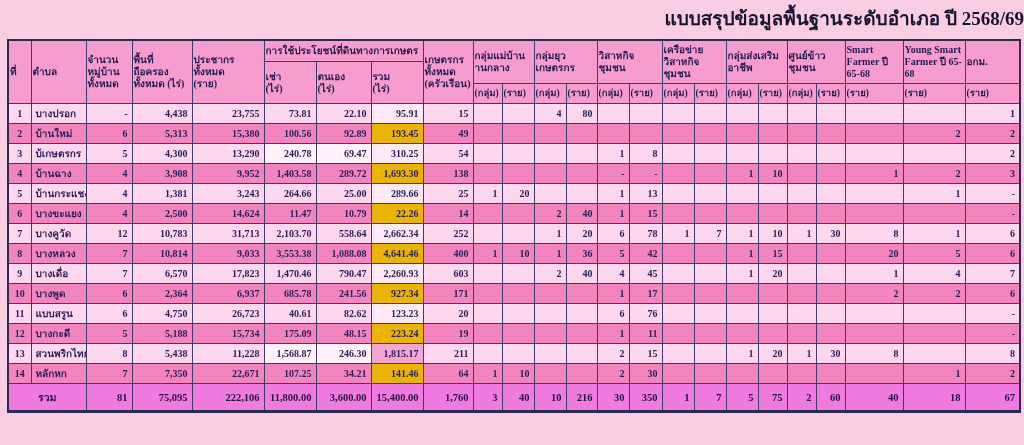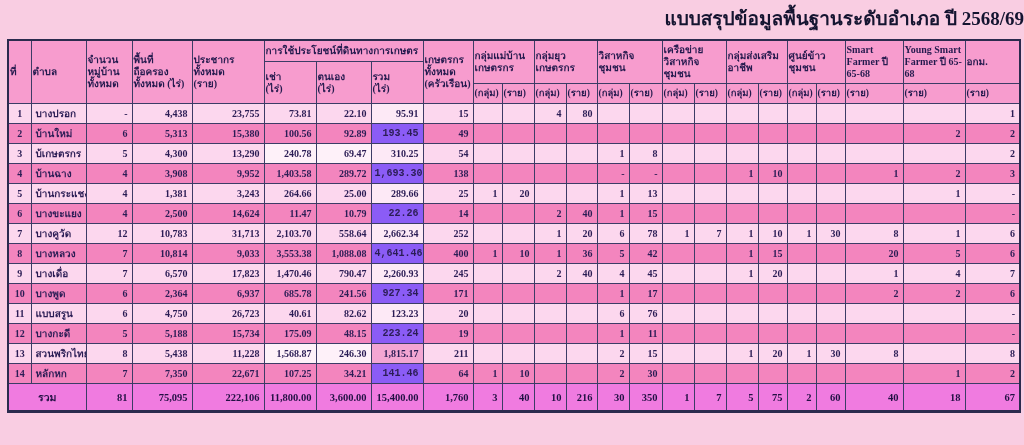--- a/index.html
+++ b/index.html
@@ -48,21 +48,21 @@
   thead th.unit { font-size:9.5px; }
   tbody td {
     font-size:10px;
     height:19px;
     padding:0 3px;
     color:#2b1d55;
   }
   tr.light td { background:#fcd7ee; }
   tr.dark  td { background:#f385be; }
   tr.light td.col-rum { background:#fde9f6; }
-  tr.dark  td.col-rum { background:#8b5cf6;font-family:Liberation Mono, monospace; }
+  tr.dark  td.col-rum { background:#eab308; }
   td.hl-white { background:#fef1f9 !important; }
   td.hl-pink  { background:#f3a6d3 !important; }
   .c-center { text-align:center; }
   .c-left   { text-align:left; padding-left:4px;margin-top:40px; }
   .c-num    { text-align:right; padding-right:4px; }
   tfoot td {
     background:#f07be0;
     font-size:10.5px;
     font-weight:bold;
     height:24px;
@@ -114,21 +114,21 @@
 ถือครอง
 ทั้งหมด (ไร่)</th>
       <th rowspan="3">ประชากร
 ทั้งหมด
 (ราย)</th>
       <th colspan="3">การใช้ประโยชน์ที่ดินทางการเกษตร</th>
       <th rowspan="3">เกษตรกร
 ทั้งหมด
 (ครัวเรือน)</th>
       <th colspan="2" rowspan="2">กลุ่มแม่บ้าน
-เกษตรกร</th>
+านกลาง</th>
       <th colspan="2" rowspan="2">กลุ่มยุว
 เกษตรกร</th>
       <th colspan="2" rowspan="2">วิสาหกิจ
 ชุมชน</th>
       <th colspan="2" rowspan="2">เครือข่ายวิสาหกิจ
 ชุมชน</th>
       <th colspan="2" rowspan="2">กลุ่มส่งเสริม
 อาชีพ</th>
       <th colspan="2" rowspan="2">ศูนย์ข้าว
 ชุมชน</th>
@@ -375,21 +375,21 @@
       </tr>
       <tr class="light">
         <td class="c-center">9</td>
         <td class="c-left">บางเดื่อ</td>
         <td class="c-num">7</td>
         <td class="c-num">6,570</td>
         <td class="c-num">17,823</td>
         <td class="c-num">1,470.46</td>
         <td class="c-num">790.47</td>
         <td class="c-num col-rum">2,260.93</td>
-        <td class="c-num">245</td>
+        <td class="c-num">603</td>
         <td class="c-num"></td>
         <td class="c-num"></td>
         <td class="c-num">2</td>
         <td class="c-num">40</td>
         <td class="c-num">4</td>
         <td class="c-num">45</td>
         <td class="c-num"></td>
         <td class="c-num"></td>
         <td class="c-num">1</td>
         <td class="c-num">20</td>

